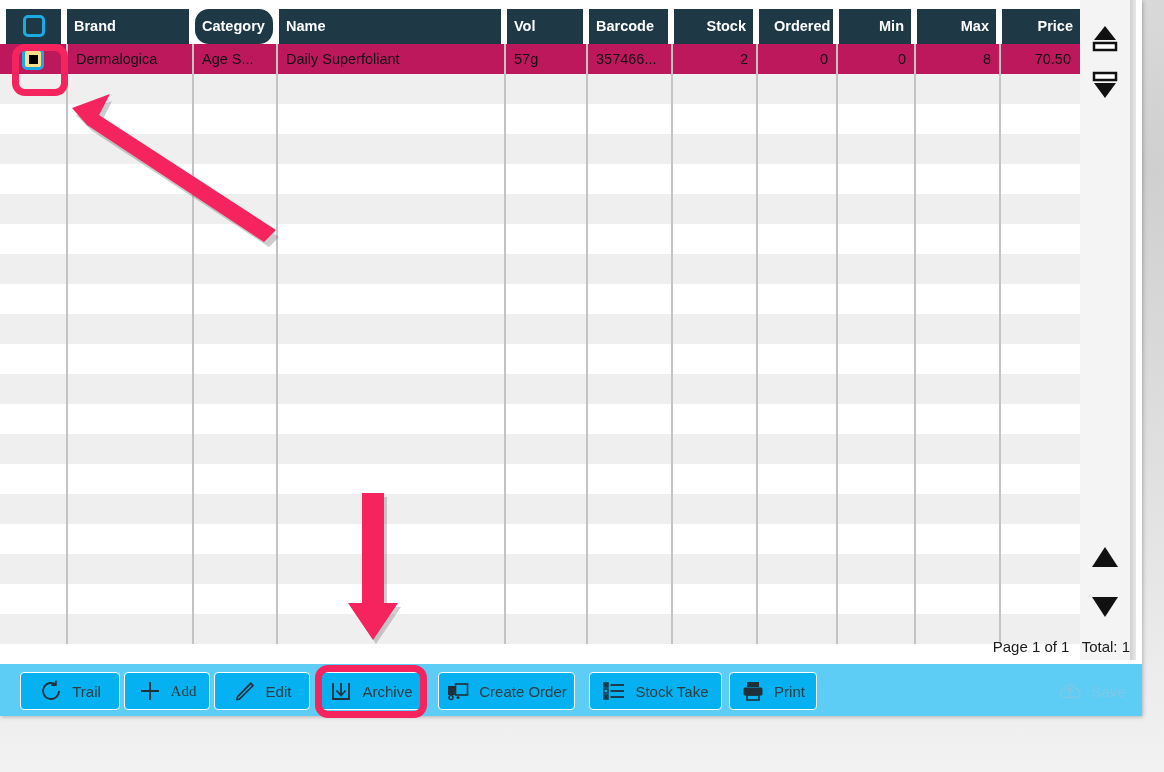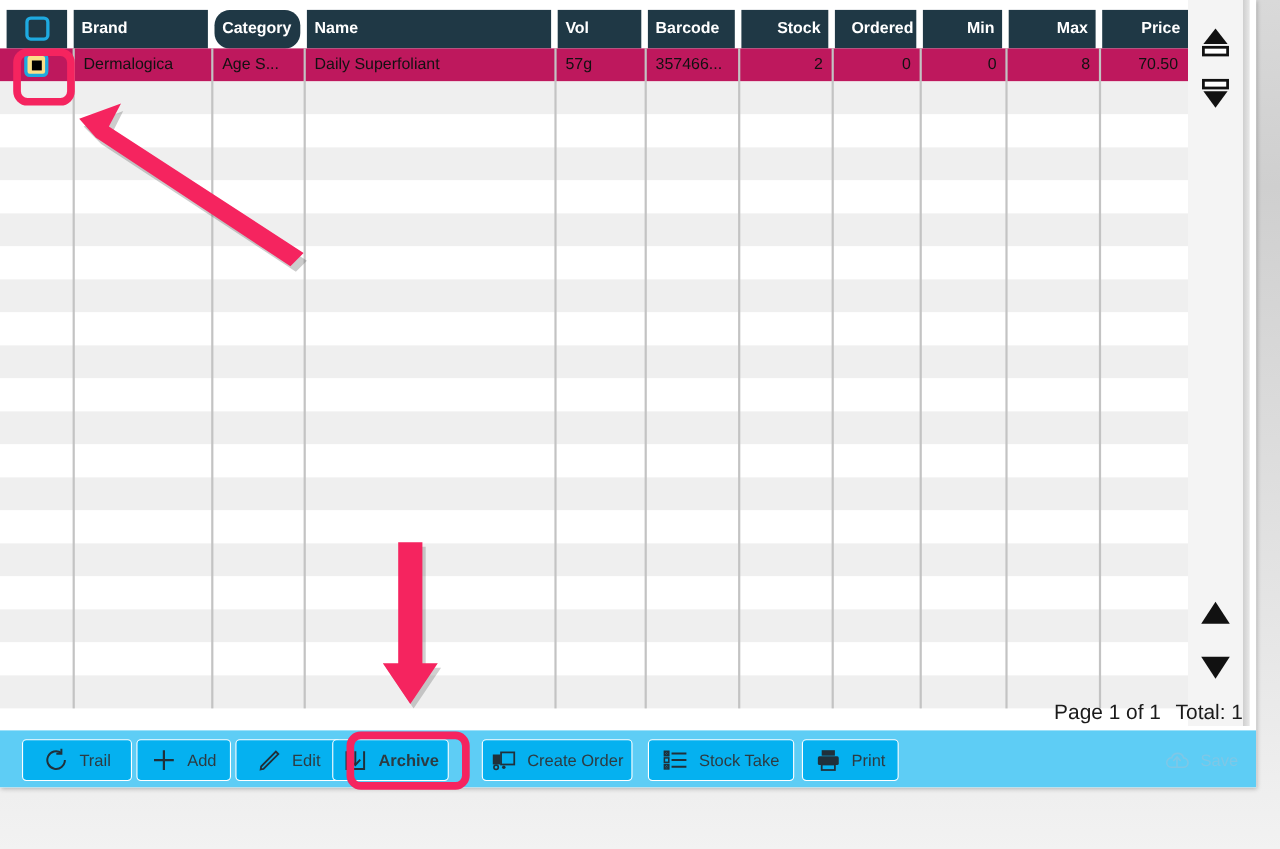--- a/index.html
+++ b/index.html
@@ -155,21 +155,21 @@
     width: 50px;
     text-align: center;
     cursor: default;
   }
 
   
   .pageinfo {
     position: absolute;
     right: 12px;
     top: 638px;
-    font-size: 19px;
+    font-size: 15px;
     color: #1b1b1b;
     white-space: nowrap;
   }
   .pageinfo span { margin-left: 8px; }
 
   
   .toolbar {
     position: absolute;
     left: 0; top: 664px;
     width: 1142px;
@@ -353,38 +353,38 @@
     <div class="toolbar" id="toolbar">
         <div class="tbtn" style="left: 20px; width: 100px;">
           <span class="ico">
             <svg width="24" height="24" viewBox="0 0 24 24">
               <path d="M20 12a8 8 0 1 1-3.2-6.4" fill="none" stroke="#20303a" stroke-width="1.8"></path>
               <polyline points="16.8,1.6 16.8,6.2 12.2,6.2" fill="none" stroke="#20303a" stroke-width="1.8"></polyline>
             </svg>
           </span>
           <span class="lbl">Trail</span>
         </div>
-        <div class="tbtn" style="left: 124px; width: 86px;">
+        <div class="tbtn" style="left: 124px; width: 86px; font-family: Liberation Serif, serif;">
           <span class="ico">
             <svg width="24" height="24" viewBox="0 0 24 24">
               <line x1="12" y1="3" x2="12" y2="21" stroke="#20303a" stroke-width="2"></line>
               <line x1="3" y1="12" x2="21" y2="12" stroke="#20303a" stroke-width="2"></line>
             </svg>
           </span>
           <span class="lbl">Add</span>
         </div>
         <div class="tbtn" style="left: 214px; width: 96px;">
           <span class="ico">
             <svg width="24" height="24" viewBox="0 0 24 24">
               <path d="M4 20.5 L6.5 20 L20 6.5 L17.8 4.3 L4.4 17.8 Z" fill="none" stroke="#20303a" stroke-width="1.7"></path>
             </svg>
           </span>
           <span class="lbl">Edit</span>
         </div>
-        <div class="tbtn" style="left: 302px; width: 106px; font-weight: bold;">
+        <div class="tbtn" style="left: 318px; width: 106px;">
           <span class="ico">
             <svg width="24" height="24" viewBox="0 0 24 24">
               <polyline points="4,4 4,20 20,20 20,4" fill="none" stroke="#20303a" stroke-width="1.8"></polyline>
               <line x1="12" y1="4" x2="12" y2="16" stroke="#20303a" stroke-width="1.8"></line>
               <polyline points="7.5,11.5 12,16.5 16.5,11.5" fill="none" stroke="#20303a" stroke-width="1.8"></polyline>
             </svg>
           </span>
           <span class="lbl">Archive</span>
         </div>
         <div class="tbtn" style="left: 438px; width: 137px;">

